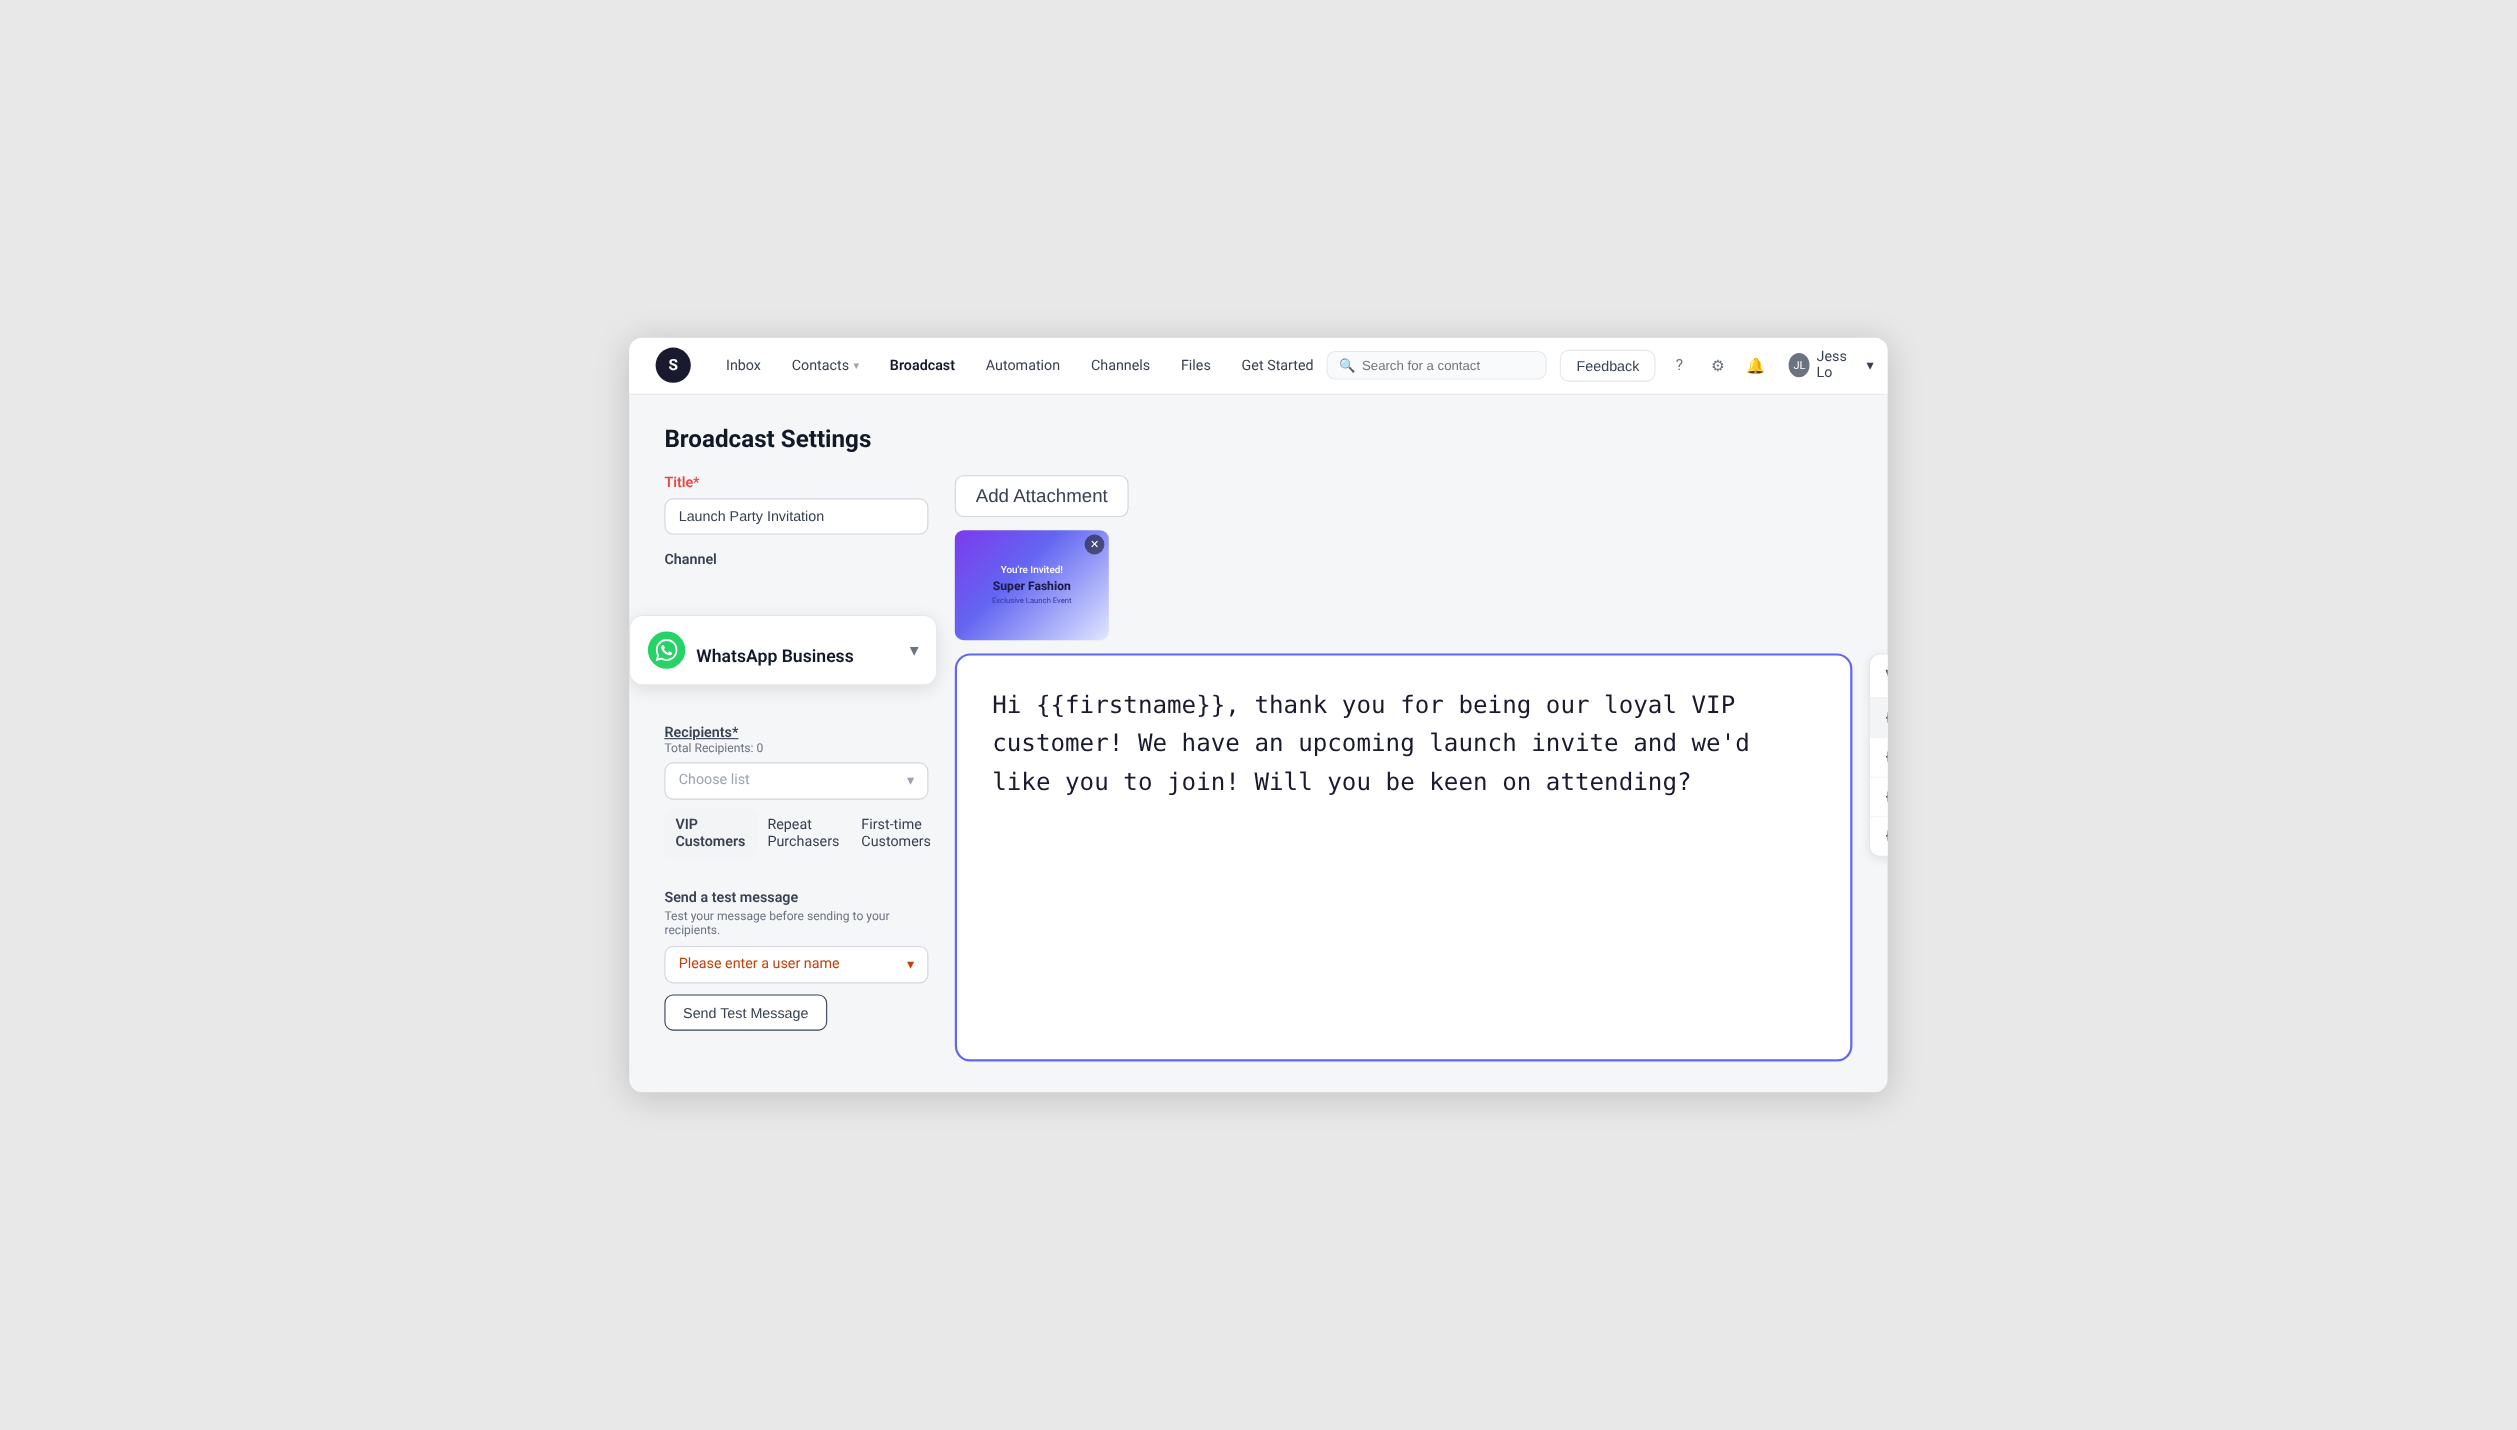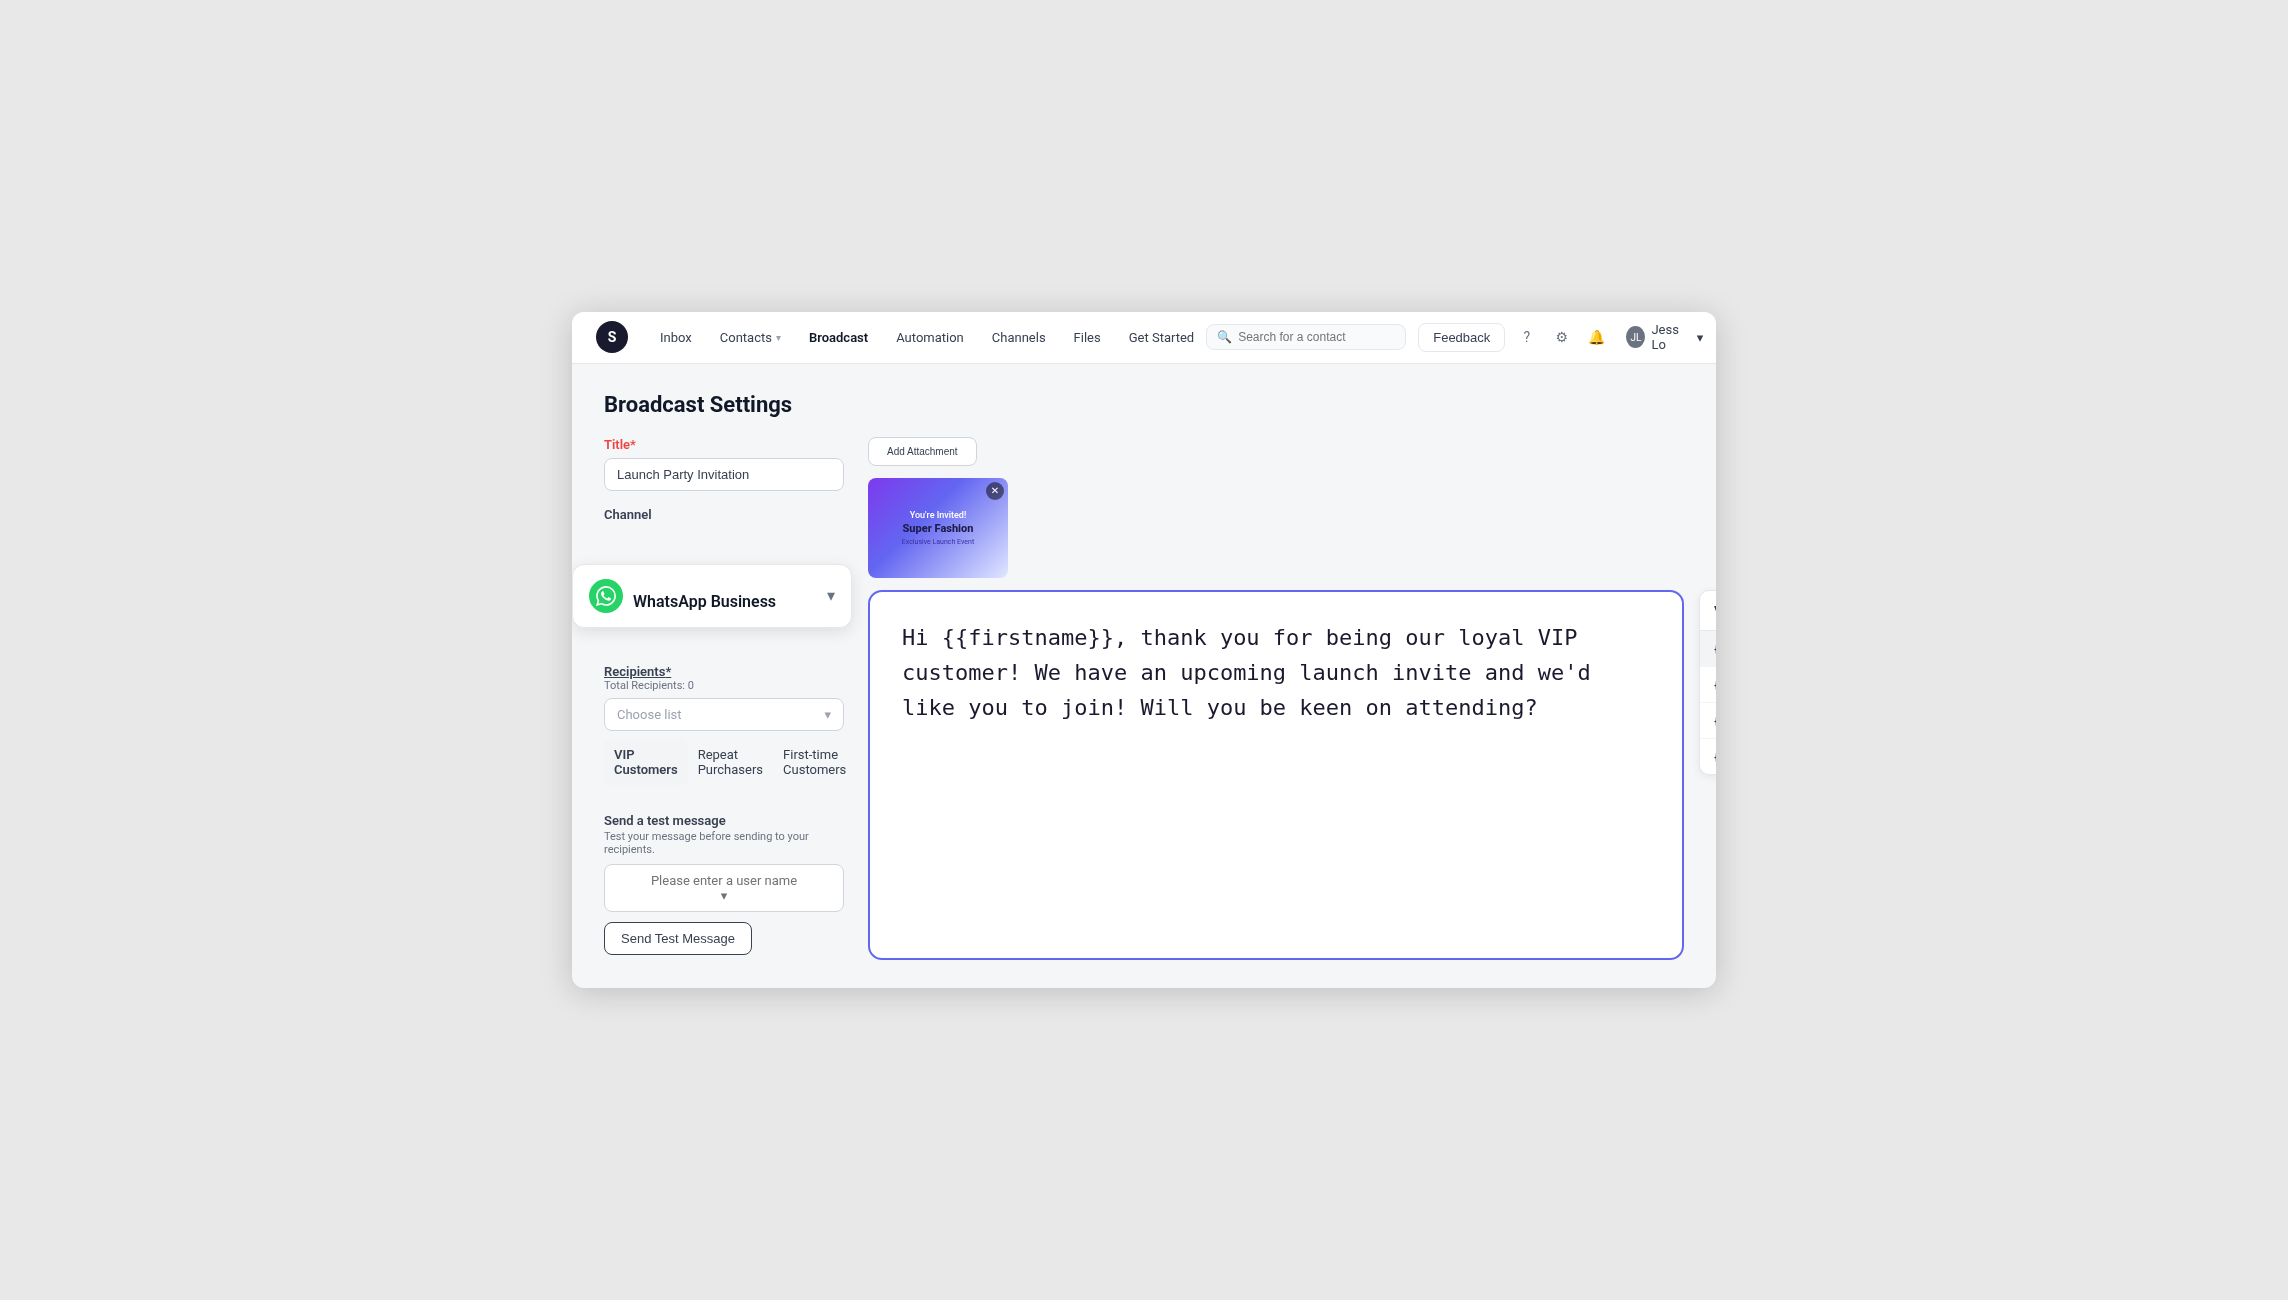--- a/index.html
+++ b/index.html
@@ -274,27 +274,26 @@
       font-size: 11px;
       color: #6b7280;
       margin-bottom: 8px;
     }
     .test-message-input {
       width: 100%;
       padding: 8px 12px;
       border: 1px solid #d1d5db;
       border-radius: 8px;
       font-size: 13px;
-      color: #737373;
+      color: #c2410c;
       background: #fff;
       display: flex;
       align-items: center;
       justify-content: space-between;
       cursor: pointer;
-      flex-direction: column;
     }
     .send-test-btn {
       margin-top: 10px;
       padding: 8px 16px;
       border: 1.5px solid #374151;
       border-radius: 8px;
       font-size: 13px;
       font-weight: 500;
       color: #374151;
       background: #fff;
@@ -307,21 +306,21 @@
       display: flex;
       flex-direction: column;
       gap: 12px;
       position: relative;
     }
     .add-attachment-btn {
       align-self: flex-start;
       padding: 8px 18px;
       border: 1.5px solid #d1d5db;
       border-radius: 8px;
-      font-size: 10px;
+      font-size: 17px;
       color: #374151;
       background: #fff;
       cursor: pointer;
     }
 
     
     .image-preview-container {
       position: relative;
       width: 140px;
       height: 100px;

